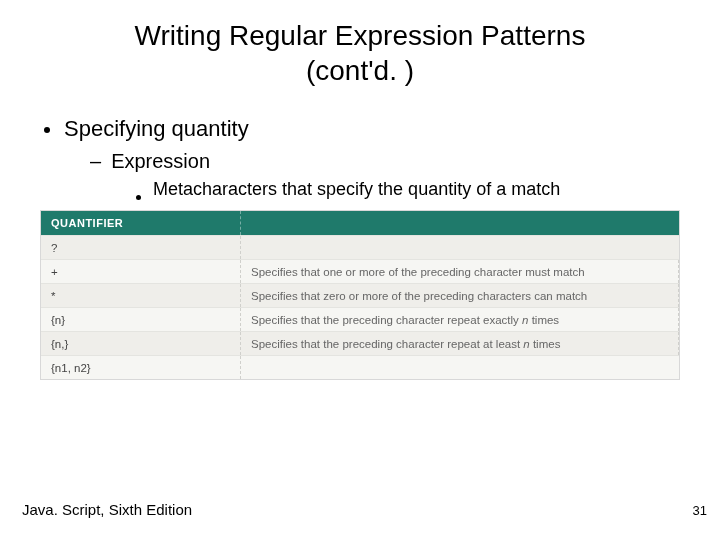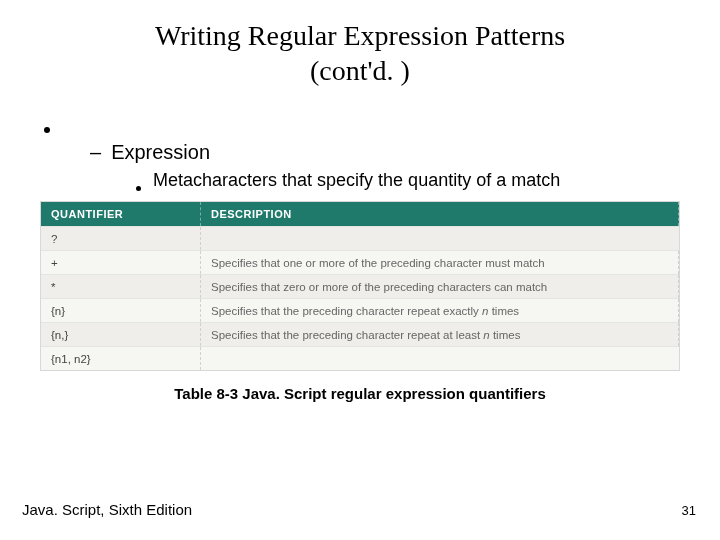--- a/index.html
+++ b/index.html
@@ -18,21 +18,20 @@
     padding: 10px 0 0 0;
     position: relative;
   }
   .title {
     text-align: center;
     font-size: 28px;
     font-weight: 400;
     line-height: 1.25;
     padding: 0 40px;
     margin-top: 8px;
-    font-family: Liberation Serif, serif;
   }
   .content {
     margin-top: 28px;
     padding: 0 40px;
   }
   .bullet-l1 {
     font-size: 22px;
     margin-left: 0;
     display: flex;
     align-items: flex-start;
@@ -72,21 +71,21 @@
     background: #1f7a6b;
     color:#fff;
     font-size: 11px;
     font-weight: bold;
     letter-spacing: 0.5px;
   }
   .th {
     padding: 6px 10px;
     border-right: 1px dashed rgba(255,255,255,0.4);
   }
-  .col-q { width: 160px; flex-shrink:0; }
+  .col-q { width: 200px; flex-shrink:0; }
   .col-d { flex: 1; }
   .trow {
     display:flex;
     font-size: 11.5px;
     color:#555;
     border-top: 1px solid #e4e4e0;
   }
   .trow:nth-child(odd) { background:#efeeea; }
   .trow:nth-child(even){ background:#f6f6f3; }
   .trow .td {
@@ -102,53 +101,53 @@
     margin-top: 14px;
   }
   .footer-left {
     position:absolute;
     left: 22px;
     bottom: 22px;
     font-size: 15px;
   }
   .footer-right {
     position:absolute;
-    right: 24px;
+    right: 13px;
     bottom: 22px;
     font-size: 13px;
   }
   .italic { font-style: italic; }
 </style>
 </head>
 <body>
 <div class="slide">
 
   <h1 class="title">
     <span>Writing Regular Expression Patterns</span><br>
     <span>(cont'd. )</span>
   </h1>
 
   <div class="content">
     <div class="bullet-l1">
       <span class="dot"></span>
+      <span>Specifying quantity</span>
     </div>
     <div class="bullet-l2">
       <span class="dash">–</span>
       <span>Expression</span>
     </div>
     <div class="bullet-l3">
       <span class="dot"></span>
       <span>Metacharacters that specify the quantity of a match</span>
     </div>
   </div>
 
   <div class="table-wrap">
     <div class="thead">
       <div class="th col-q">QUANTIFIER</div>
-      <div class="th col-d">DESCRIPTION</div>
     </div>
     <div>
       <div class="trow">
         <div class="td col-q">?</div>
       </div>
       <div class="trow">
         <div class="td col-q">+</div>
         <div class="td col-d">Specifies that one or more of the preceding character must match</div>
       </div>
       <div class="trow">
@@ -166,18 +165,17 @@
         <div class="td col-d">
           <span>Specifies that the preceding character repeat at least </span><span class="italic">n</span><span> times</span>
         </div>
       </div>
       <div class="trow">
         <div class="td col-q">{n1, n2}</div>
       </div>
     </div>
   </div>
 
-  <div class="caption">Table 8-3 Java. Script regular expression quantifiers</div>
 
   <div class="footer-left">Java. Script, Sixth Edition</div>
   <div class="footer-right">31</div>
 
 </div>
 
 </body></html>

